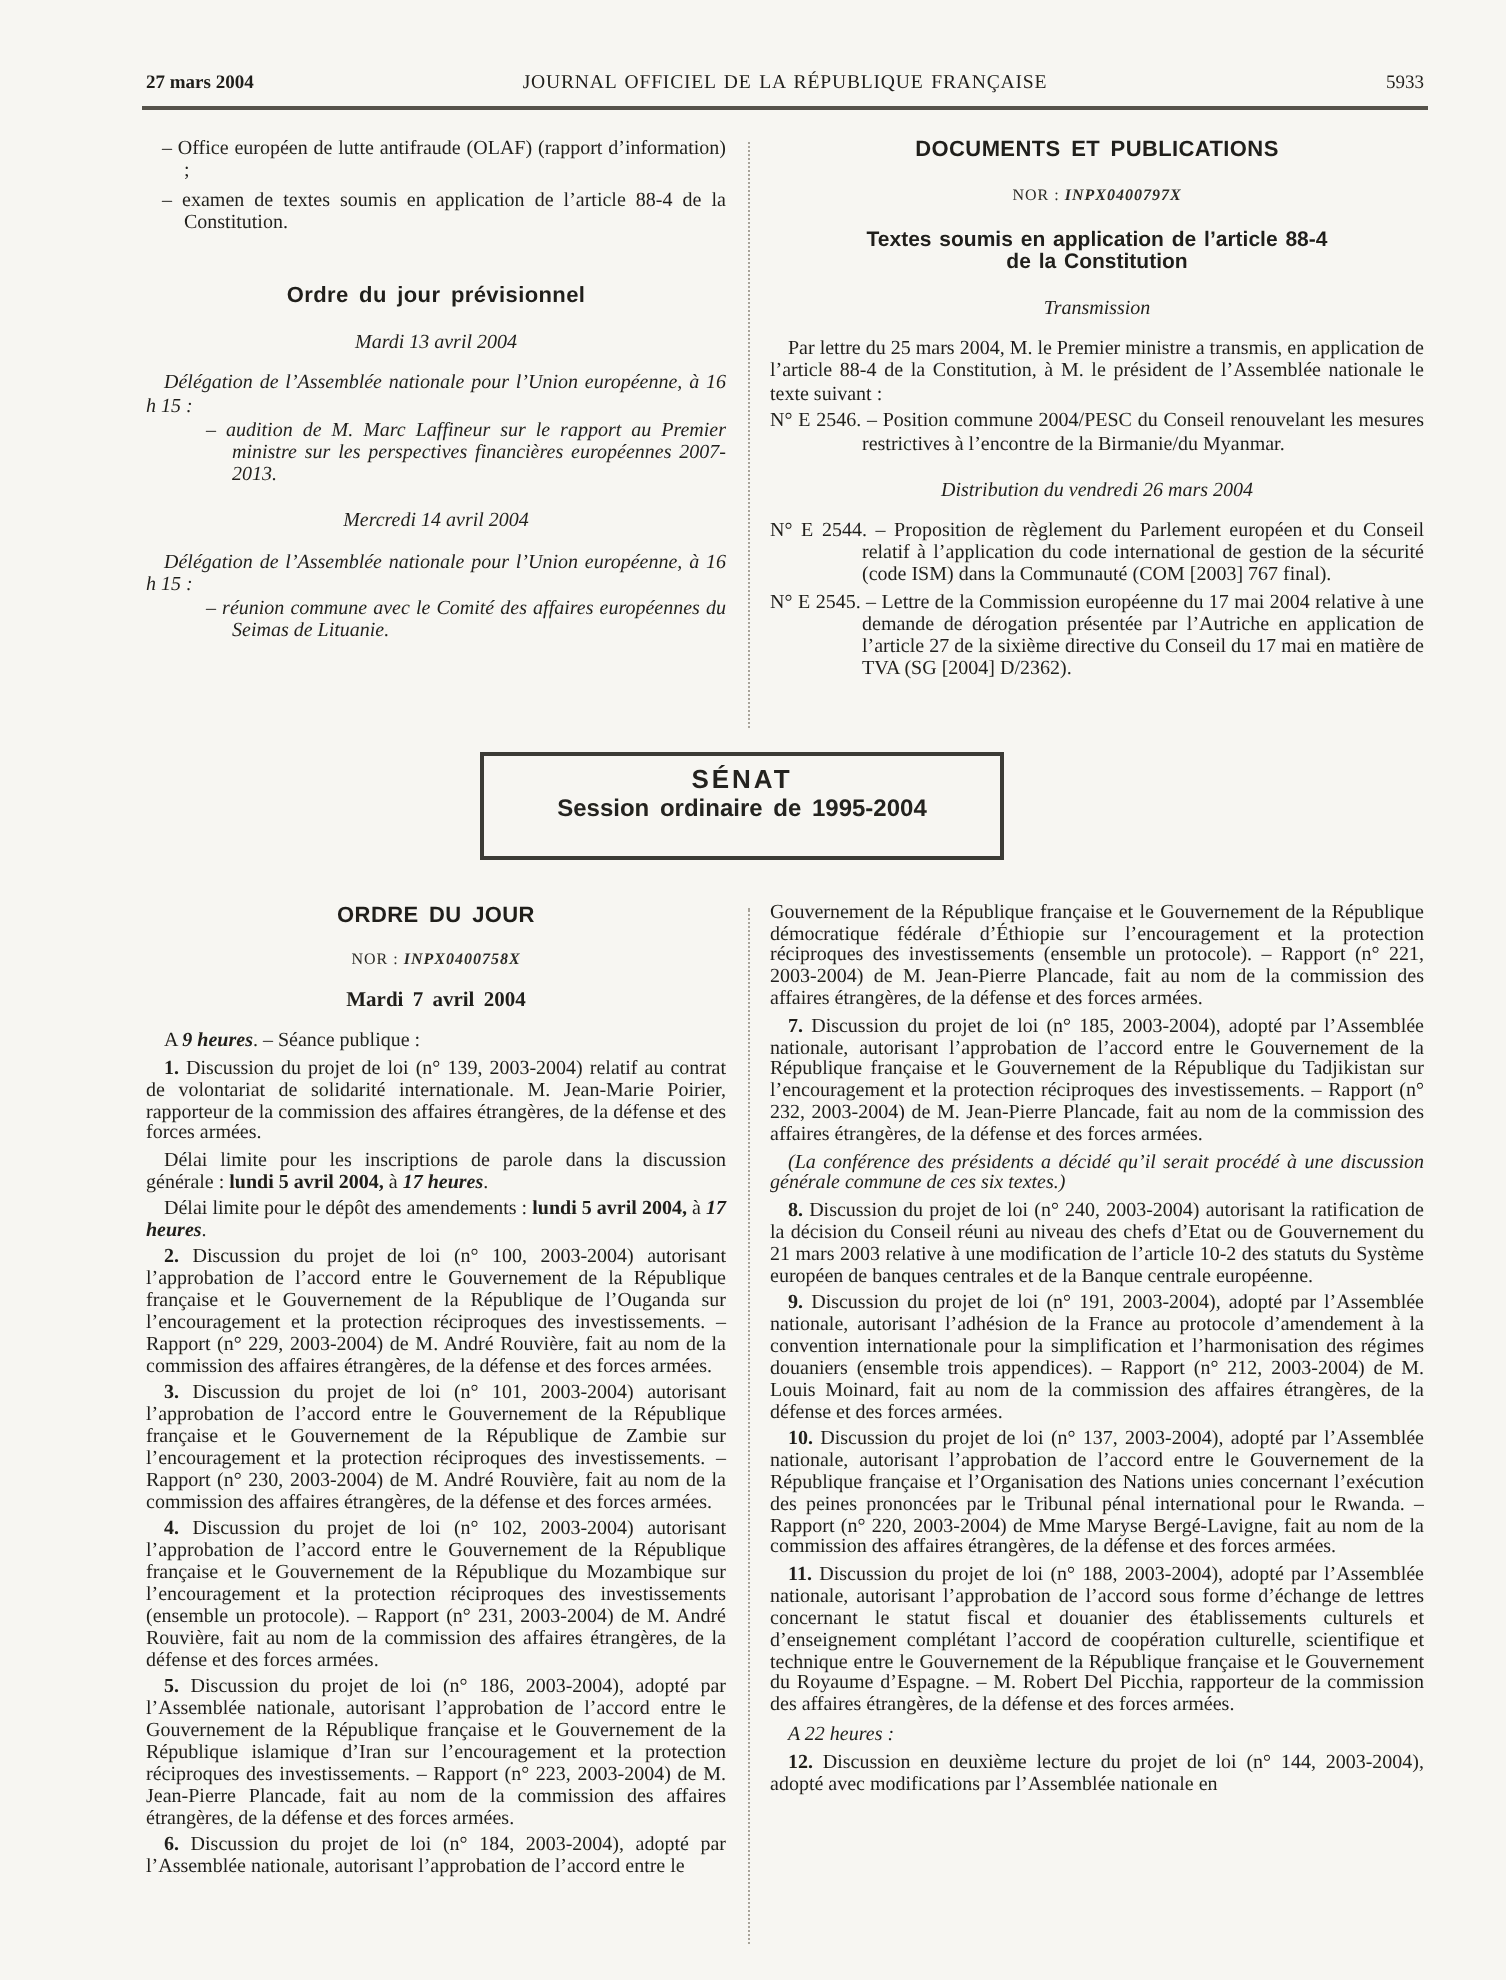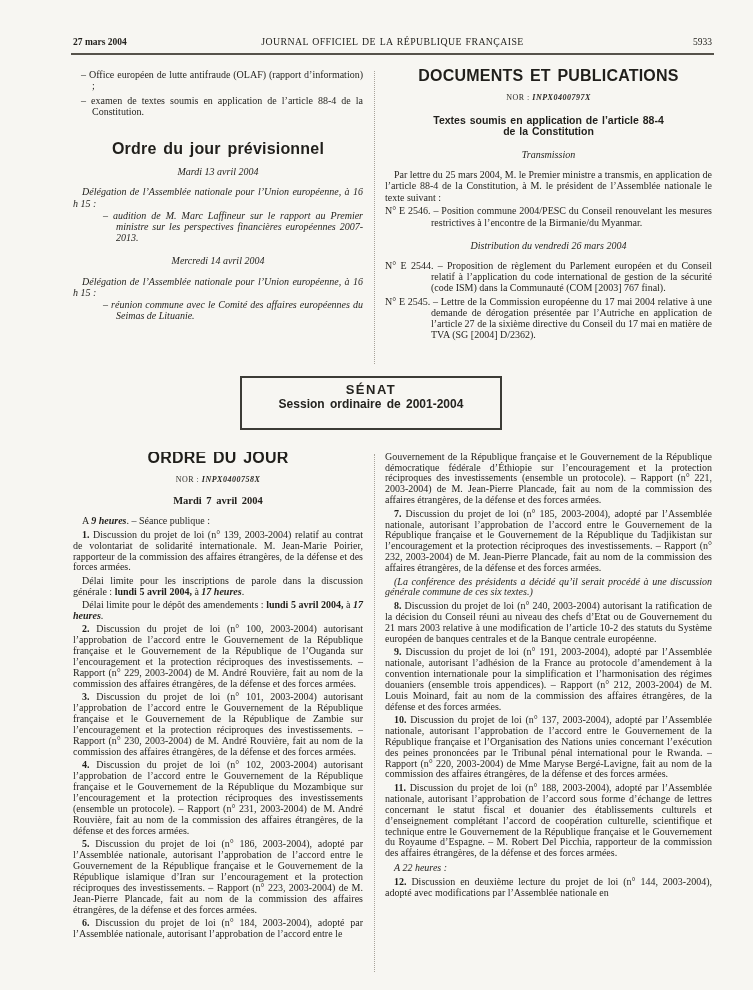--- a/index.html
+++ b/index.html
@@ -30,21 +30,21 @@
   
   .blk{margin:0;}
   .s-b{font-weight:700;}
   .s-i{font-style:italic;font-weight:bold;}
   .s-r{font-style:inherit;}
   .dash{padding-left:19px;text-indent:-11px;text-align:justify;margin:0 0 3px;}
   .dash-sub{padding-left:43px;text-indent:-13px;font-style:italic;text-align:justify;margin:1px 0 2px;}
   .ital-para{font-style:italic;text-indent:9px;text-align:justify;margin:4px 0 1px;}
   .center-italic{text-align:center;font-style:italic;margin:12px 0 9px;}
   .heading-sans{font-family:"Liberation Sans","DejaVu Sans",sans-serif;font-weight:700;
-                font-size:16px;text-align:center;margin:26px 0 0;word-spacing:2px;letter-spacing:.2px;}
+                font-size:11px;text-align:center;margin:26px 0 0;word-spacing:2px;letter-spacing:.2px;}
   .blk.heading-sans:first-child{margin-top:1px;}
   .heading-sans-sub{font-family:"Liberation Sans","DejaVu Sans",sans-serif;font-weight:700;
                     font-size:10.5px;text-align:center;margin:0;word-spacing:1px;}
   .nor{font-size:8px;text-align:center;margin:11px 0;letter-spacing:.5px;color:#2b2a25;}
   .heading-serif{font-weight:700;text-align:center;font-size:10.5px;margin:11px 0 9px;word-spacing:2px;}
   .entry{padding-left:46px;text-indent:-46px;text-align:justify;margin:2px 0;}
   .item{text-indent:9px;text-align:justify;margin:2.5px 0;}
   .para{text-indent:9px;text-align:justify;margin:2.5px 0;}
   .cont{text-align:justify;margin:0 0 2.5px;}
   .note{font-style:italic;text-align:justify;text-indent:9px;margin:2.5px 0;}
@@ -83,21 +83,21 @@
         <p class="blk para"><span class="s-r">Par lettre du 25 mars 2004, M. le Premier ministre a transmis, en application de l’article 88-4 de la Constitution, à M. le président de l’Assemblée nationale le texte suivant :</span></p>
         <p class="blk entry"><span class="s-r">N° E 2546. – Position commune 2004/PESC du Conseil renouvelant les mesures restrictives à l’encontre de la Birmanie/du Myanmar.</span></p>
         <p class="blk center-italic"><span class="s-r">Distribution du vendredi 26 mars 2004</span></p>
         <p class="blk entry"><span class="s-r">N° E 2544. – Proposition de règlement du Parlement européen et du Conseil relatif à l’application du code international de gestion de la sécurité (code ISM) dans la Communauté (COM [2003] 767 final).</span></p>
         <p class="blk entry"><span class="s-r">N° E 2545. – Lettre de la Commission européenne du 17 mai 2004 relative à une demande de dérogation présentée par l’Autriche en application de l’article 27 de la sixième directive du Conseil du 17 mai en matière de TVA (SG [2004] D/2362).</span></p>
       </div>
   </section>
 
   <div class="senat">
     <div class="senat-1">SÉNAT</div>
-    <div class="senat-2">Session ordinaire de 2001-2004</div>
+    <div class="senat-2">Session ordinaire de 1995-2004</div>
   </div>
 
   <section class="cols bottom">
     <div class="col-l">
         <p class="blk heading-sans"><span class="s-r">ORDRE DU JOUR</span></p>
         <p class="blk nor"><span class="s-r">NOR : </span><span class="s-i">INPX0400758X</span></p>
         <p class="blk heading-serif"><span class="s-r">Mardi 7 avril 2004</span></p>
         <p class="blk para"><span class="s-r">A </span><span class="s-i">9 heures</span><span class="s-r">. – Séance publique :</span></p>
         <p class="blk item"><span class="s-b">1. </span><span class="s-r">Discussion du projet de loi (n° 139, 2003-2004) relatif au contrat de volontariat de solidarité internationale. M. Jean-Marie Poirier, rapporteur de la commission des affaires étrangères, de la défense et des forces armées.</span></p>
         <p class="blk para"><span class="s-r">Délai limite pour les inscriptions de parole dans la discussion générale : </span><span class="s-b">lundi 5 avril 2004,</span><span class="s-r"> à </span><span class="s-i">17 heures</span><span class="s-r">.</span></p>

